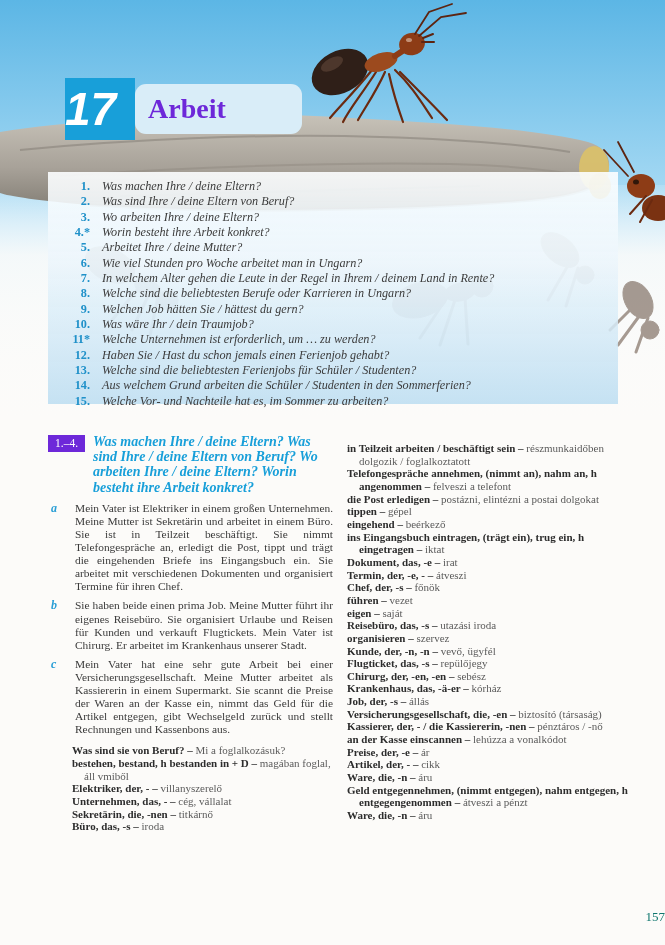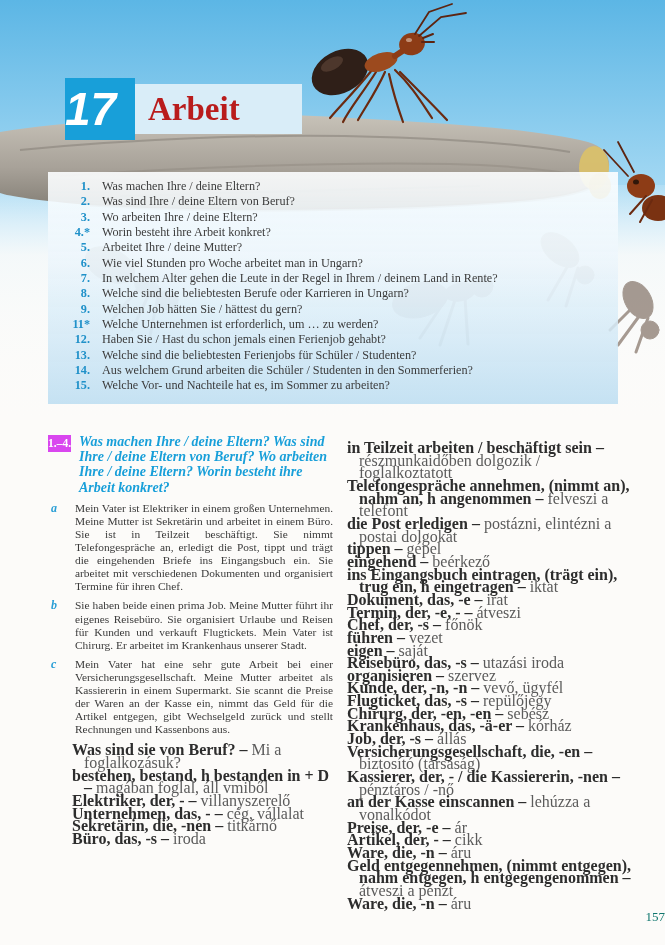--- a/index.html
+++ b/index.html
@@ -19,70 +19,70 @@
   .chapter-head{position:absolute;top:78px;left:65px;display:flex;align-items:flex-start;}
   .chapter-num-box{
     width:70px;height:62px;background:#189fd9;
     display:flex;align-items:center;justify-content:flex-start;
     font-family:"Liberation Sans", sans-serif;
     font-style:italic;font-weight:bold;font-size:46px;color:#ffffff;
     line-height:62px;
   }
   .chapter-title-box{
     margin-top:6px;height:50px;width:167px;background:#d9edf8;
-    font-weight:bold;font-size:33px;color:#b91c1c;
-    line-height:50px;padding-left:13px;box-sizing:border-box;
+    font-weight:bold;font-size:28px;color:#6d28d9;
+    line-height:50px;padding-left:13px;box-sizing:border-box;border-radius:11px;
   }
 
   
   .questions-panel{
     position:absolute;left:48px;top:172px;width:570px;height:232px;
     background:linear-gradient(180deg, rgba(252,254,255,0.90) 0%, rgba(235,245,251,0.86) 40%, rgba(186,220,241,0.84) 100%);
     box-sizing:border-box;padding:7px 8px 0 0;
   }
   .q-list{margin:0;padding:0;list-style:none;}
   .q-row{display:flex;font-size:12.2px;line-height:15.35px;color:#3b3b3b;}
   .q-num{width:42px;text-align:right;font-weight:bold;color:#2091c9;flex:none;}
-  .q-text{padding-left:12px;}
+  .q-text{padding-left:12px;font-style:italic;}
 
   
   .content{
     position:absolute;top:420px;left:0;width:665px;
     display:flex;gap:14px;box-sizing:border-box;
     padding:14px 35px 0 48px;
   }
   .col-left{width:285px;flex:none;}
   .col-right{width:285px;flex:none;}
 
   .section-head{display:flex;align-items:flex-start;margin-bottom:7px;}
   .section-label{
-    flex:none;background:#d946ef;color:#ffffff;
-    font-weight:bold;font-size:11.5px;line-height:15px;
-    padding:1px 0;margin-right:8px;margin-top:1px;
+    flex:none;background:#6d28d9;color:#ffffff;
+    font-weight:normal;font-size:11.5px;line-height:15px;
+    padding:1px 7px;margin-right:8px;margin-top:1px;
   }
   .section-question{
     flex:1;margin:0;
     font-weight:bold;font-style:italic;
     font-size:14px;line-height:15.2px;color:#189fd9;
   }
 
   .answer{
     position:relative;margin:0 0 6px 0;padding-left:27px;
     font-size:11.4px;line-height:13.1px;color:#3a3a3a;
     text-align:justify;
   }
   .answer-letter{
     position:absolute;left:3px;top:0;
     font-style:italic;font-weight:bold;color:#2b9fd6;font-size:12px;
   }
 
   .vocab{margin-top:8px;}
   .vocab.indented{margin-left:24px;}
   .vocab-entry{
-    margin:0;font-size:16px;line-height:12.65px;color:#5b5b5b;
+    margin:0;font-size:11px;line-height:12.65px;color:#5b5b5b;
     padding-left:12px;text-indent:-12px;
   }
   .vocab-entry .de{font-weight:bold;color:#2d2d2d;}
   .vocab-entry .dash{color:#2d2d2d;font-weight:bold;}
 
   .page-number{
     position:absolute;left:0;right:0;bottom:20px;
     text-align:right;font-size:13px;color:#0f766e;
   }
 </style>
@@ -220,20 +220,24 @@
             <span class="q-num">7.</span>
             <span class="q-text">In welchem Alter gehen die Leute in der Regel in Ihrem / deinem Land in Rente?</span>
           </li>
           <li class="q-row">
             <span class="q-num">8.</span>
             <span class="q-text">Welche sind die beliebtesten Berufe oder Karrieren in Ungarn?</span>
           </li>
           <li class="q-row">
             <span class="q-num">9.</span>
             <span class="q-text">Welchen Job hätten Sie / hättest du gern?</span>
+          </li>
+          <li class="q-row">
+            <span class="q-num">10.</span>
+            <span class="q-text">Was wäre Ihr / dein Traumjob?</span>
           </li>
           <li class="q-row">
             <span class="q-num">11*</span>
             <span class="q-text">Welche Unternehmen ist erforderlich, um … zu werden?</span>
           </li>
           <li class="q-row">
             <span class="q-num">12.</span>
             <span class="q-text">Haben Sie / Hast du schon jemals einen Ferienjob gehabt?</span>
           </li>
           <li class="q-row">

